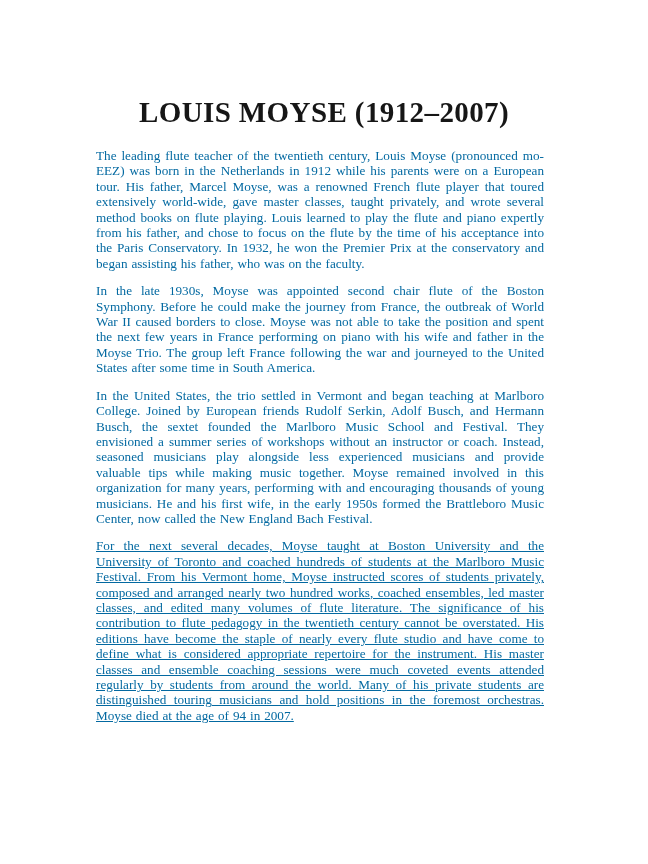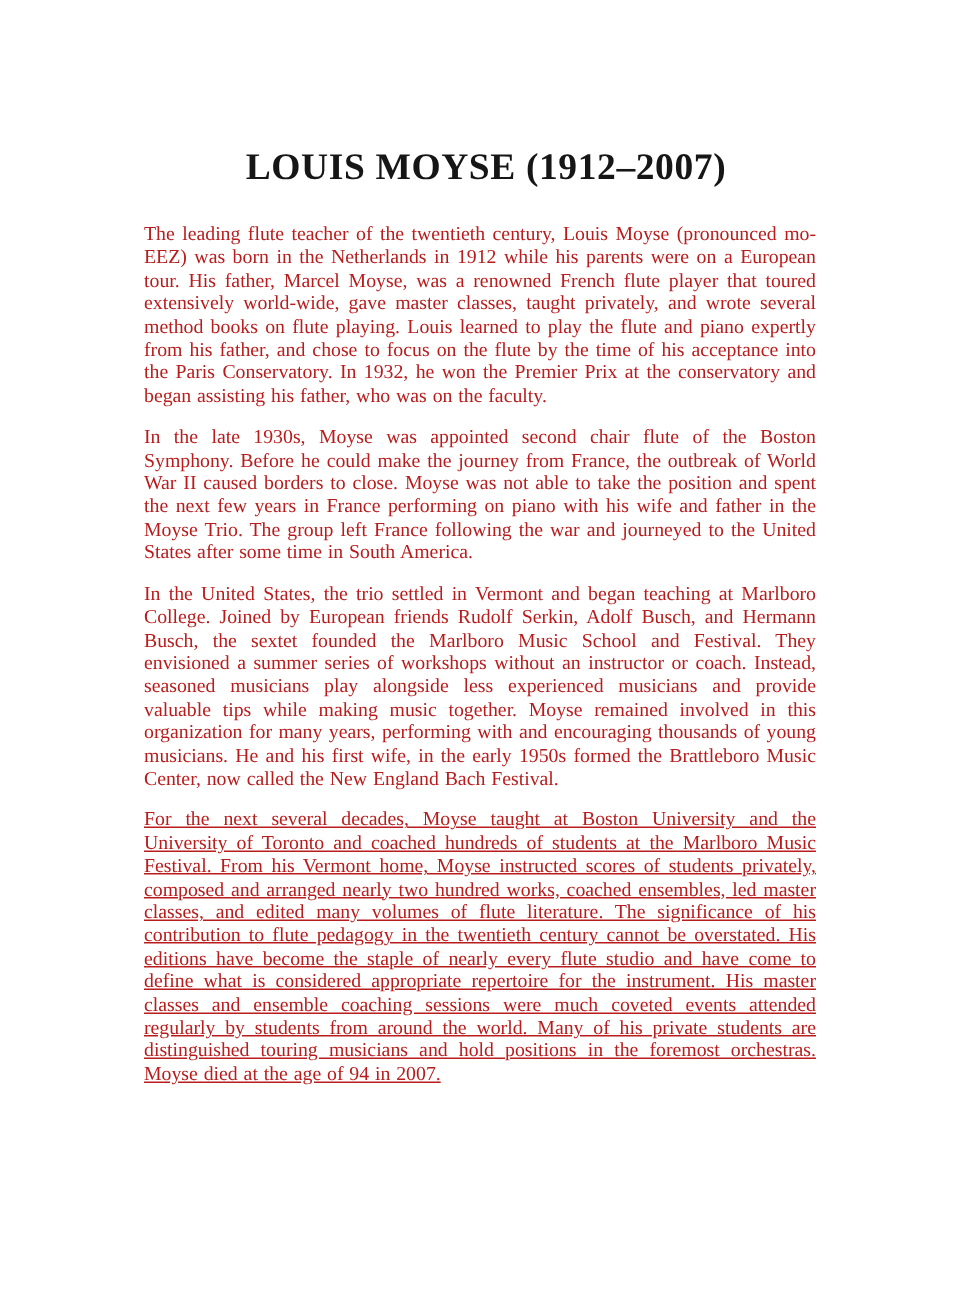--- a/index.html
+++ b/index.html
@@ -16,38 +16,38 @@
     padding-top: 98px;
     overflow: hidden;
     font-family: "Liberation Serif", serif;
     color: #1e1e1e;
   }
   .page-title {
     margin: 0 0 22px 0;
     text-align: center;
     font-family: "Liberation Serif", serif;
     font-weight: bold;
-    font-size: 25px;
+    font-size: 29px;
     line-height: 28px;
     letter-spacing: 0.4px;
     color: #161616;
   }
   .article {
     width: 448px;
     margin-left: 96px;
   }
   .article p {
     margin: 0 0 12px 0;
     font-family: "Liberation Serif", serif;
     font-size: 13.2px;
     line-height: 15.4px;
     text-align: justify;
     text-justify: inter-word;
     word-spacing: 0.6px;
-    color: #b91c1c;
+    color: #0369a1;
   }
   .article p:last-child {
     margin-bottom: 0;
     text-decoration: underline;
   }
 </style>
 </head>
 <body>
 
 <div class="page">

